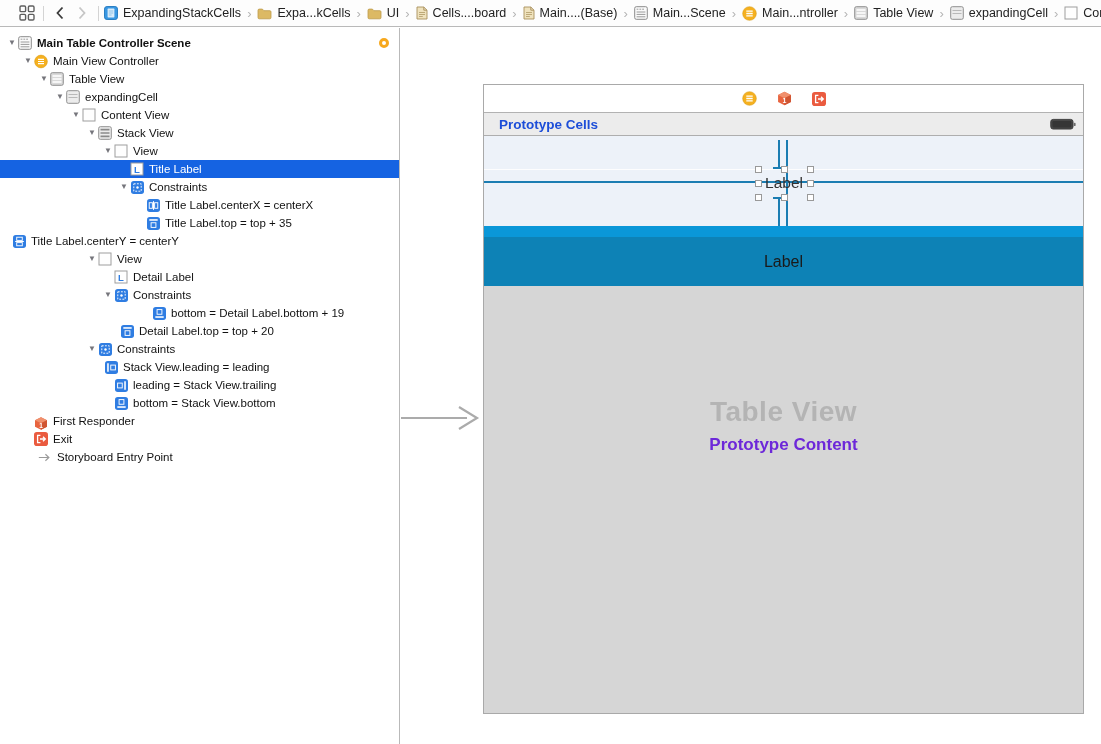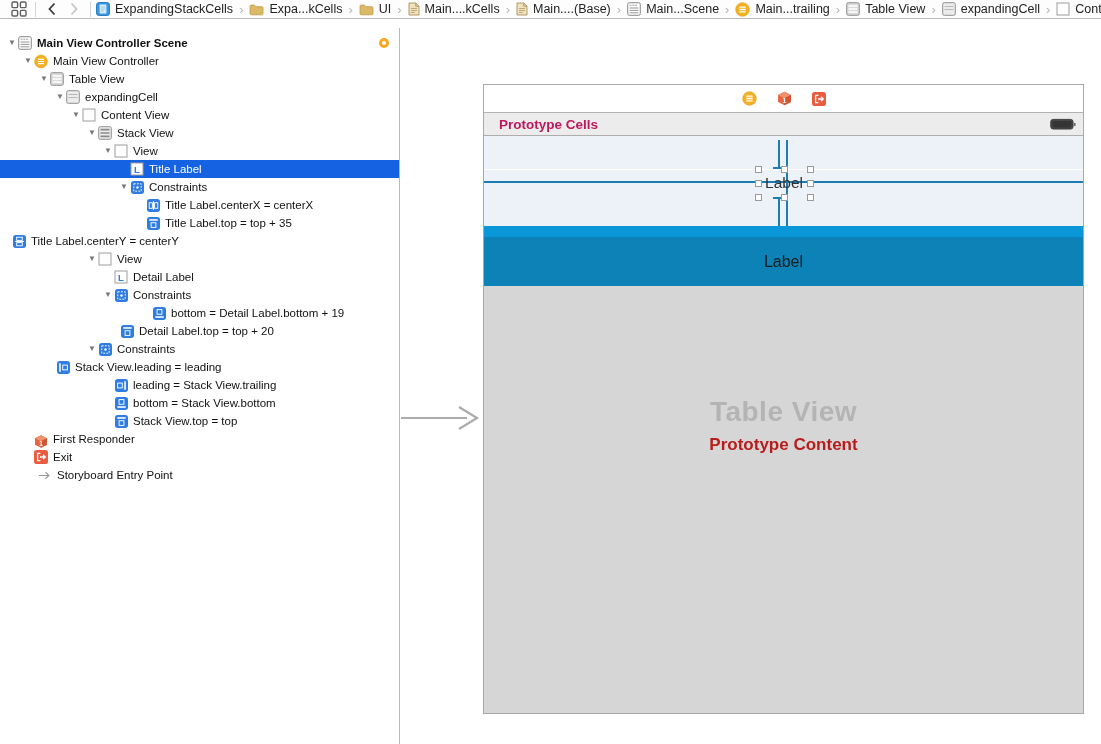--- a/index.html
+++ b/index.html
@@ -3,23 +3,23 @@
 <meta charset="utf-8">
 <style>
   html,body{margin:0;padding:0;}
   body{
     width:1101px;height:744px;position:relative;overflow:hidden;
     background:#ffffff;font-family:"Liberation Sans","DejaVu Sans",sans-serif;
     -webkit-font-smoothing:antialiased;
   }
   
   #jumpbar{
-    position:absolute;top:0;left:0;width:1101px;height:19px;
+    position:absolute;top:0;left:0;width:1101px;height:27px;
     background:#fdfdfd;border-bottom:1px solid #b9b9b9;
-    display:flex;align-items:center;padding:0 0 0 8px;box-sizing:border-box;
+    display:flex;align-items:center;padding:0 0 0 16px;box-sizing:border-box;
     font-size:12.5px;color:#222;white-space:nowrap;overflow:hidden;
   }
   .jb-btn{display:flex;align-items:center;justify-content:center;width:22px;height:20px;flex:0 0 auto;}
   .jb-vsep{width:1px;height:15px;background:#d4d4d4;margin:0 5px;flex:0 0 auto;}
   .crumbs{display:flex;align-items:center;overflow:hidden;}
   .crumb{display:flex;align-items:center;gap:5px;flex:0 0 auto;}
   .crumb .icn{display:flex;align-items:center;}
   .jb-sep{color:#b5b5b5;font-size:13px;margin:0 6px;flex:0 0 auto;}
   
   #outline{
@@ -43,33 +43,33 @@
   #canvas{
     position:absolute;left:483px;top:84px;width:599px;height:628px;
     background:#ffffff;border:1px solid #a9a9a9;
   }
   .c-iconsrow{position:absolute;top:0;left:0;right:0;height:27px;display:flex;align-items:center;justify-content:center;gap:20px;}
   .c-iconsrow .icn{display:flex;align-items:center;}
   .c-header{
     position:absolute;top:27px;left:0;right:0;height:24px;box-sizing:border-box;
     background:#ececec;border-top:1px solid #b2b2b2;border-bottom:1px solid #aeaeae;
     display:flex;align-items:center;padding:0 8px 0 15px;
-    font-size:13.5px;font-weight:600;color:#be185d;
+    font-size:13.5px;font-weight:600;color:#1d4ed8;
   }
   .c-battery{position:absolute;right:7px;top:5px;}
   .c-pale{position:absolute;top:51px;left:0;right:0;height:90px;background:#edf2f9;}
   .c-palesep{position:absolute;top:84px;left:0;right:0;height:1px;background:rgba(255,255,255,0.85);}
   .c-strip{position:absolute;top:141px;left:0;right:0;height:11px;background:#0a97d8;}
   .c-teal{
     position:absolute;top:152px;left:0;right:0;height:49px;background:#0d82b6;
     display:flex;align-items:center;justify-content:center;font-size:16px;color:#1a1a1a;
   }
   .c-gray{position:absolute;top:201px;left:0;right:0;bottom:0;background:#d6d6d6;text-align:center;}
   .tv-title{margin:110px 0 0 0;font-size:28px;font-weight:bold;color:#b4b4b4;letter-spacing:0.5px;}
-  .tv-sub{margin:7px 0 0 0;font-size:17px;font-weight:bold;color:#b91c1c;}
+  .tv-sub{margin:7px 0 0 0;font-size:17px;font-weight:bold;color:#6d28d9;}
   
   .hline{position:absolute;top:96px;left:0;width:599px;height:2px;background:#1b7db2;}
   .vline{position:absolute;width:2px;background:#1b7db2;}
   .cap{position:absolute;height:2px;width:13px;background:#1b7db2;}
   
   .sel-label{position:absolute;left:274px;top:84px;width:52px;height:28px;}
   .sel-label .txt{
     position:absolute;left:0;top:0;right:0;bottom:0;display:flex;align-items:center;justify-content:center;
     font-size:15.5px;color:#333;z-index:3;
   }
@@ -134,21 +134,21 @@
       </span>
       <span class="jb-sep">›</span>
       <span class="crumb">
         <span class="icn">
           <svg width="12" height="14" viewBox="0 0 12 14">
             <path d="M1 1 H7.8 L11 4.2 V13 H1 Z" fill="#efe2bd" stroke="#a8905c" stroke-width="0.9"></path>
             <path d="M7.8 1 V4.2 H11" fill="none" stroke="#a8905c" stroke-width="0.9"></path>
             <path d="M3 6.5h6M3 8.5h6M3 10.5h3.8" stroke="#b09a66" stroke-width="0.8" fill="none"></path>
           </svg>
         </span>
-        <span>Main....kCells</span>
+        <span>Cells....board</span>
       </span>
       <span class="jb-sep">›</span>
       <span class="crumb">
         <span class="icn">
           <svg width="12" height="14" viewBox="0 0 12 14">
             <path d="M1 1 H7.8 L11 4.2 V13 H1 Z" fill="#efe2bd" stroke="#a8905c" stroke-width="0.9"></path>
             <path d="M7.8 1 V4.2 H11" fill="none" stroke="#a8905c" stroke-width="0.9"></path>
             <path d="M3 6.5h6M3 8.5h6M3 10.5h3.8" stroke="#b09a66" stroke-width="0.8" fill="none"></path>
           </svg>
         </span>
@@ -166,21 +166,21 @@
         <span>Main...Scene</span>
       </span>
       <span class="jb-sep">›</span>
       <span class="crumb">
         <span class="icn">
           <svg width="15" height="15" viewBox="0 0 14 14">
             <circle cx="7" cy="7" r="6.4" fill="#f5b01f" stroke="#d89a12" stroke-width="0.5"></circle>
             <path d="M4 4.8h6M4 7h6M4 9.2h6" stroke="#fff" stroke-width="1.2" fill="none"></path>
           </svg>
         </span>
-        <span>Main...trailing</span>
+        <span>Main...ntroller</span>
       </span>
       <span class="jb-sep">›</span>
       <span class="crumb">
         <span class="icn">
           <svg width="14" height="14" viewBox="0 0 14 14">
             <rect x="0.7" y="0.7" width="12.6" height="12.6" rx="1.6" fill="#d9d9d9" stroke="#909090"></rect>
             <path d="M2.5 4h9M2.5 7h9M2.5 10h9" stroke="#ffffff" stroke-width="1.3" fill="none"></path>
           </svg>
         </span>
         <span>Table View</span>
@@ -210,21 +210,21 @@
 <div id="outline">
     <div class="orow bold" style="padding-left: 6px;">
       <span class="tri">▼</span>
       <span class="oicn">
         <svg width="14" height="14" viewBox="0 0 14 14">
           <rect x="0.7" y="0.7" width="12.6" height="12.6" rx="1.6" fill="#fbfbfb" stroke="#8b8b8b"></rect>
           <path d="M2.6 3.2h1.8M5.4 3.2h1.8M8.2 3.2h1.8" stroke="#9a9a9a" stroke-width="1" fill="none"></path>
           <path d="M2.6 6h8.8M2.6 8.4h8.8M2.6 10.8h8.8" stroke="#9a9a9a" stroke-width="1" fill="none"></path>
         </svg>
       </span>
-      <span class="olabel">Main View Controller Scene</span>
+      <span class="olabel">Main Table Controller Scene</span>
       <span class="obadge"></span>
     </div>
     <div class="orow" style="padding-left: 22px;">
       <span class="tri">▼</span>
       <span class="oicn">
         <svg width="15" height="15" viewBox="0 0 14 14">
           <circle cx="7" cy="7" r="6.4" fill="#f5b01f" stroke="#d89a12" stroke-width="0.5"></circle>
           <path d="M4 4.8h6M4 7h6M4 9.2h6" stroke="#fff" stroke-width="1.2" fill="none"></path>
         </svg>
       </span>
@@ -390,21 +390,21 @@
       <span class="tri">▼</span>
       <span class="oicn">
         <svg width="13" height="13" viewBox="0 0 14 14">
           <rect width="14" height="14" rx="3" fill="#2f7de2"></rect>
           <rect x="3" y="3" width="8" height="8" fill="none" stroke="#fff" stroke-width="1" stroke-dasharray="2 1.4"></rect>
           <circle cx="7" cy="7" r="1.3" fill="#fff"></circle>
         </svg>
       </span>
       <span class="olabel">Constraints</span>
     </div>
-    <div class="orow" style="padding-left: 44px;">
+    <div class="orow" style="padding-left: 92px;">
       <span class="tri"></span>
       <span class="oicn">
         <svg width="13" height="13" viewBox="0 0 14 14">
           <rect width="14" height="14" rx="3" fill="#2f7de2"></rect>
           <path d="M3.2 2.5v9" stroke="#fff" stroke-width="1.7"></path>
           <rect x="6.2" y="4.4" width="5" height="5.2" fill="none" stroke="#fff"></rect>
         </svg>
       </span>
       <span class="olabel">Stack View.leading = leading</span>
     </div>
@@ -422,31 +422,20 @@
     <div class="orow" style="padding-left: 102px;">
       <span class="tri"></span>
       <span class="oicn">
         <svg width="13" height="13" viewBox="0 0 14 14">
           <rect width="14" height="14" rx="3" fill="#2f7de2"></rect>
           <path d="M2.5 10.8h9" stroke="#fff" stroke-width="1.7"></path>
           <rect x="4.4" y="2.8" width="5.2" height="5" fill="none" stroke="#fff"></rect>
         </svg>
       </span>
       <span class="olabel">bottom = Stack View.bottom</span>
-    </div>
-    <div class="orow" style="padding-left: 102px;">
-      <span class="tri"></span>
-      <span class="oicn">
-        <svg width="13" height="13" viewBox="0 0 14 14">
-          <rect width="14" height="14" rx="3" fill="#2f7de2"></rect>
-          <path d="M2.5 3.2h9" stroke="#fff" stroke-width="1.7"></path>
-          <rect x="4.4" y="6.2" width="5.2" height="5" fill="none" stroke="#fff"></rect>
-        </svg>
-      </span>
-      <span class="olabel">Stack View.top = top</span>
     </div>
     <div class="orow" style="padding-left: 22px; align-items: flex-end;">
       <span class="tri"></span>
       <span class="oicn">
         <svg width="15" height="15" viewBox="0 0 14 14">
           <polygon points="7,0.8 13,3.8 13,10.2 7,13.2 1,10.2 1,3.8" fill="#e8643f"></polygon>
           <polygon points="7,0.8 13,3.8 7,6.8 1,3.8" fill="#f0906d"></polygon>
           <polygon points="13,3.8 13,10.2 7,13.2 7,6.8" fill="#d05532"></polygon>
           <text x="7" y="11.2" font-size="6.5" font-weight="bold" fill="#fff" text-anchor="middle" font-family="Liberation Sans,sans-serif">1</text>
         </svg>

